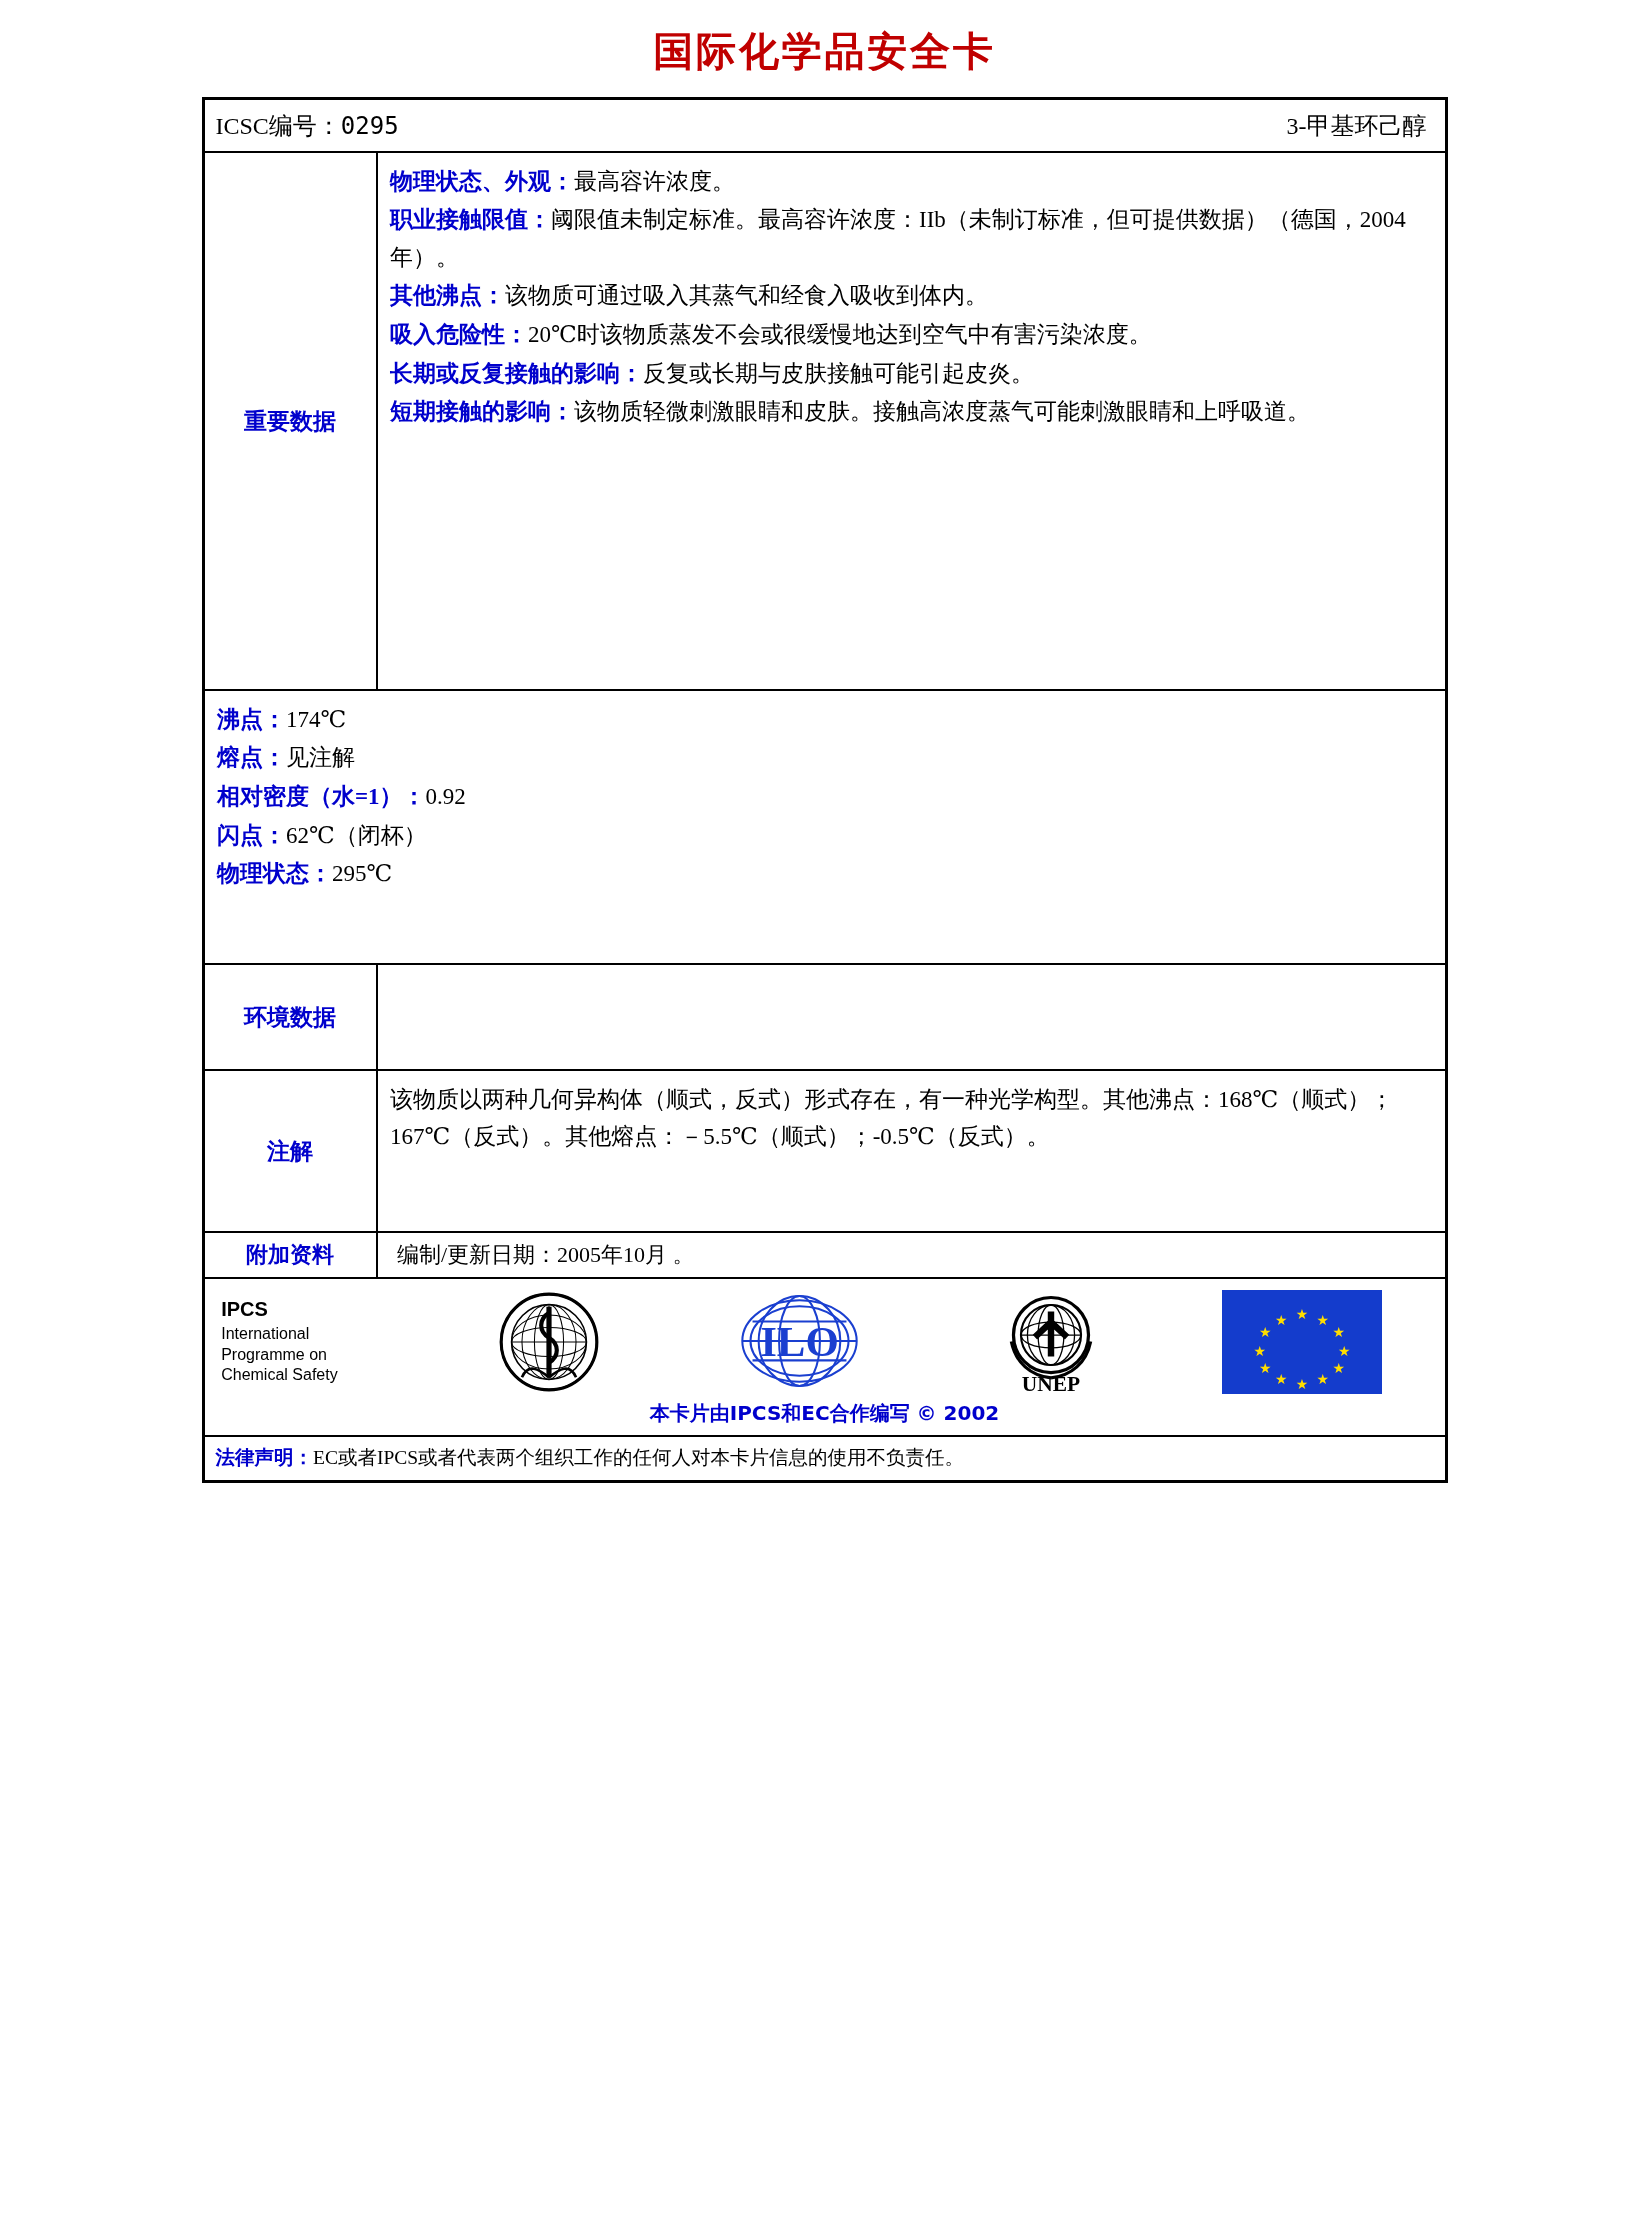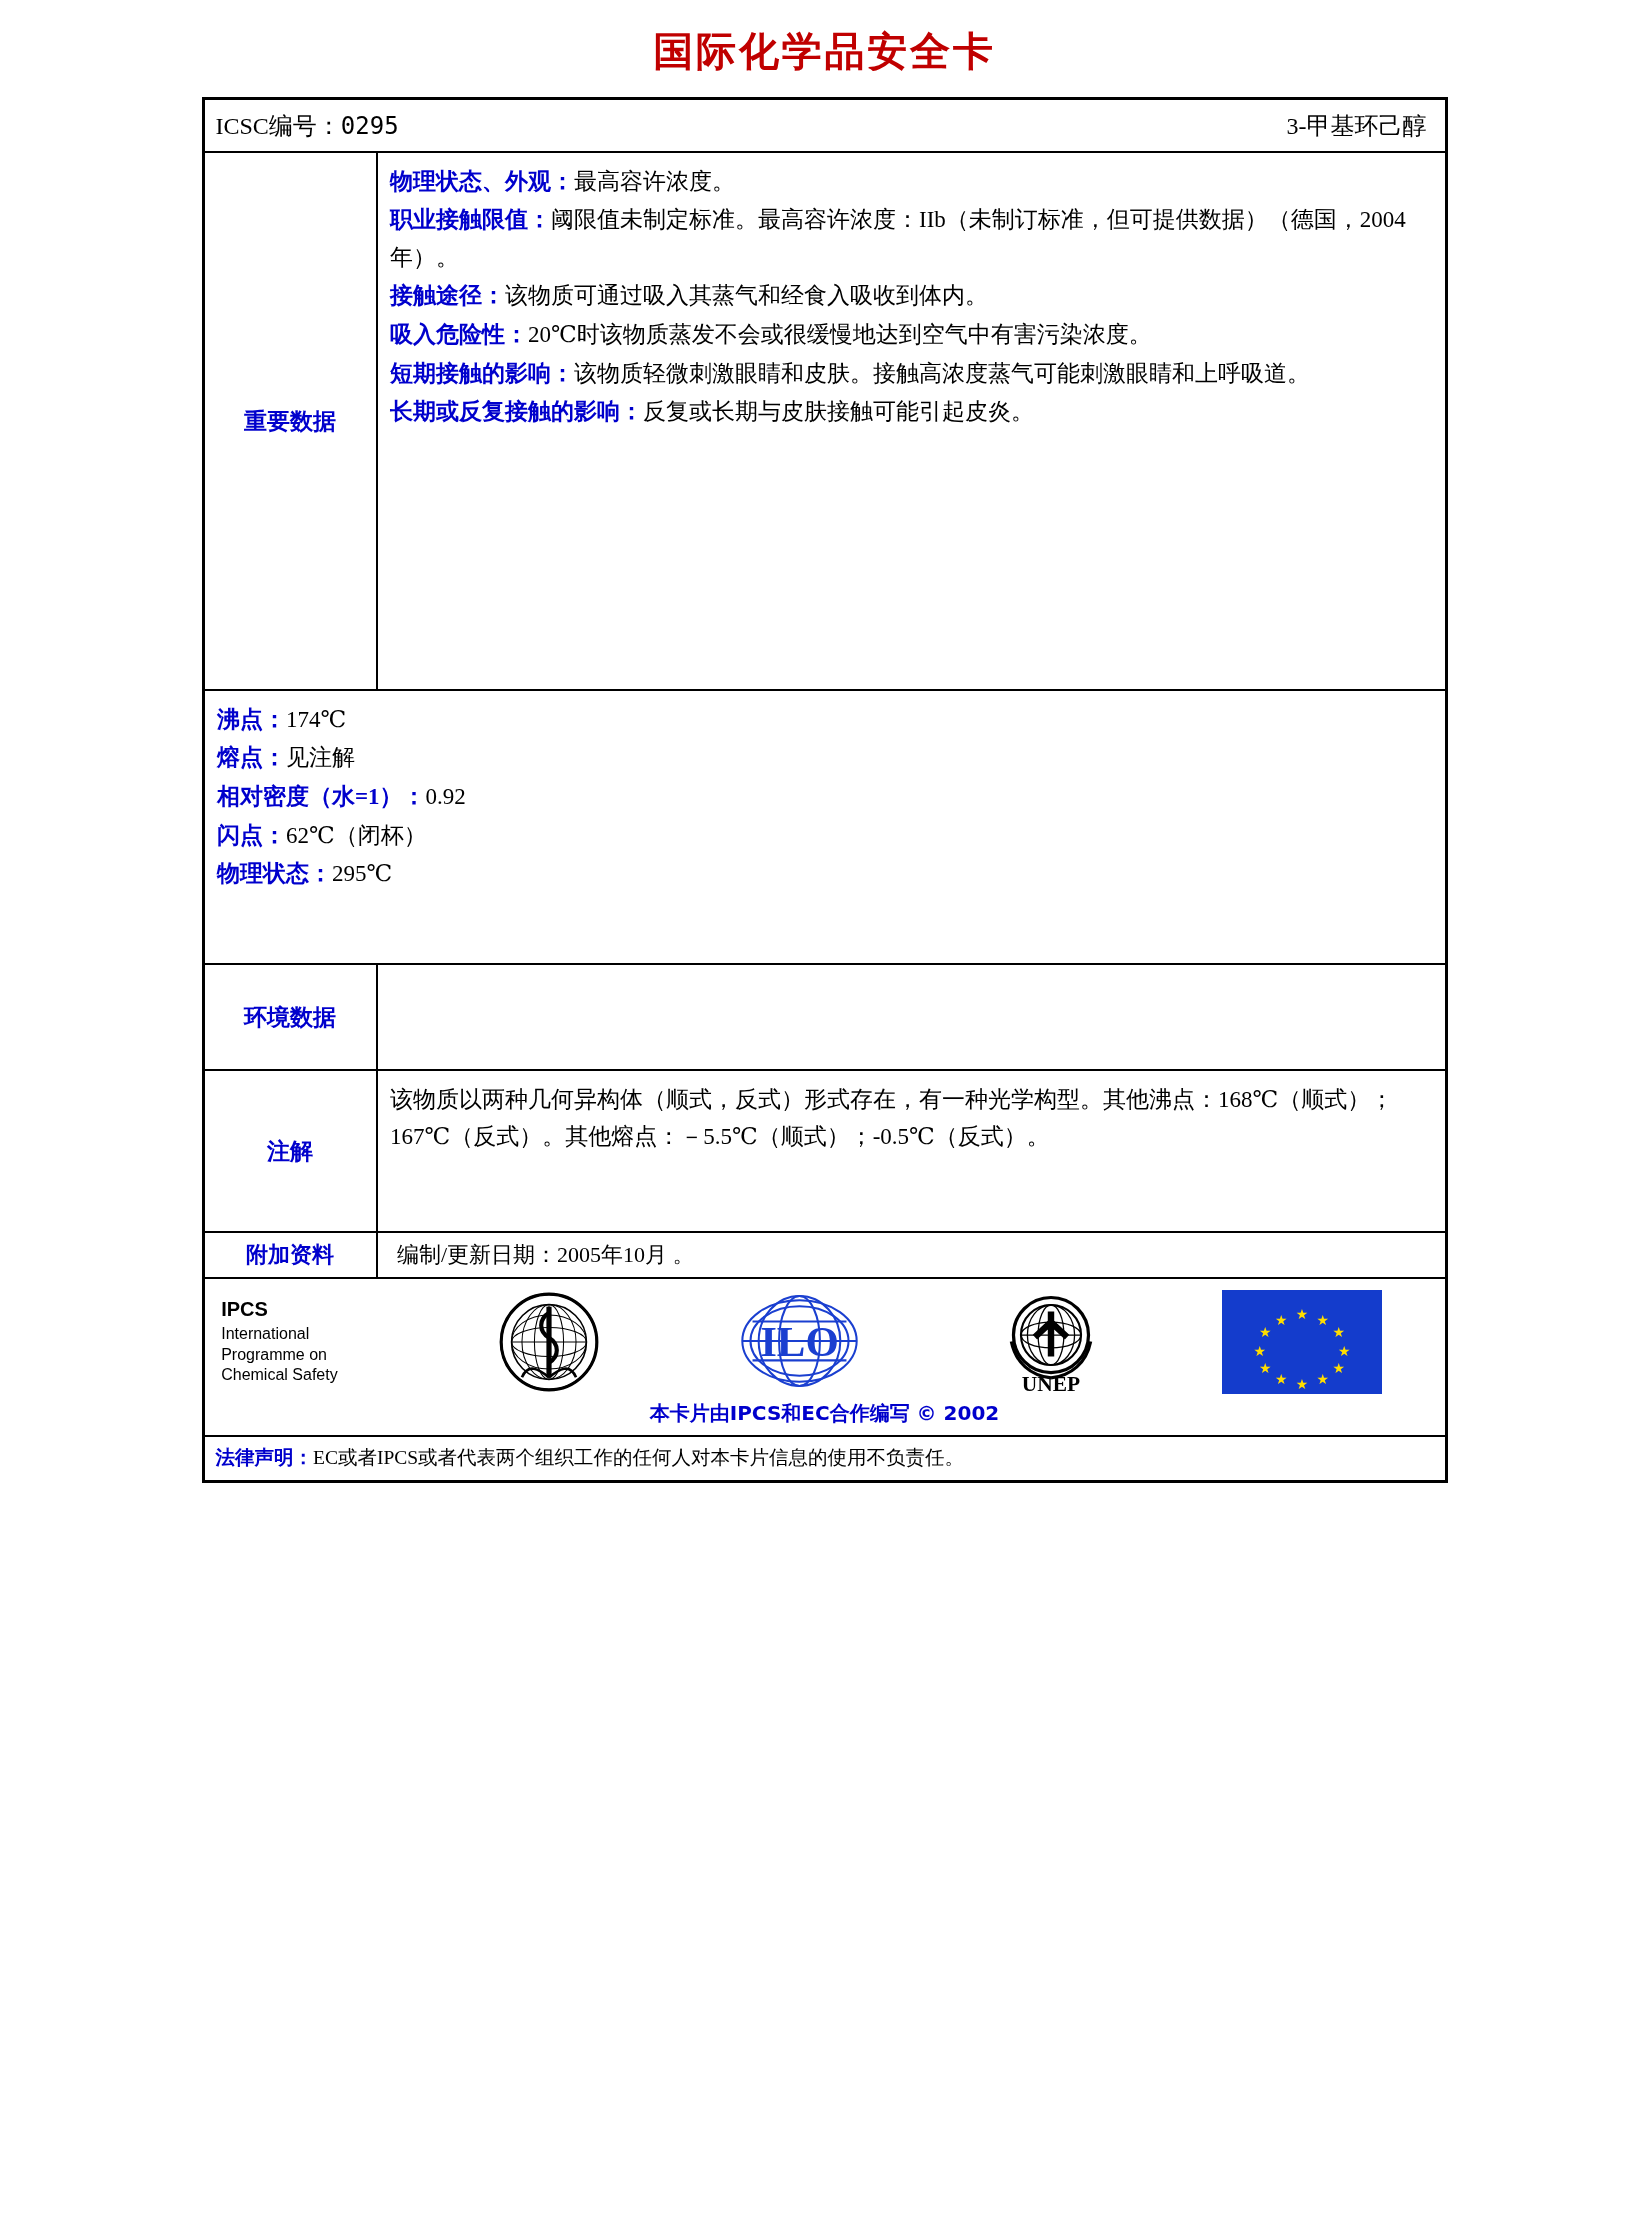--- a/index.html
+++ b/index.html
@@ -179,24 +179,24 @@
         <span class="lbl">ICSC编号：</span><span>0295</span>
       </div>
       <div class="header-right">3-甲基环己醇</div>
     </div>
 
     <div class="row row-important">
       <div class="row-label">重要数据</div>
       <div class="row-body">
         <p class="line"><span class="lead">物理状态、外观：</span><span>最高容许浓度。</span></p>
         <p class="line"><span class="lead">职业接触限值：</span><span>阈限值未制定标准。最高容许浓度：IIb（未制订标准，但可提供数据）（德国，2004年）。</span></p>
-        <p class="line"><span class="lead">接触途径：</span><span>该物质可通过吸入其蒸气和经食入吸收到体内。</span></p>
+        <p class="line"><span class="lead">其他沸点：</span><span>该物质可通过吸入其蒸气和经食入吸收到体内。</span></p>
         <p class="line"><span class="lead">吸入危险性：</span><span>20℃时该物质蒸发不会或很缓慢地达到空气中有害污染浓度。</span></p>
+        <p class="line"><span class="lead">长期或反复接触的影响：</span><span>反复或长期与皮肤接触可能引起皮炎。</span></p>
         <p class="line"><span class="lead">短期接触的影响：</span><span>该物质轻微刺激眼睛和皮肤。接触高浓度蒸气可能刺激眼睛和上呼吸道。</span></p>
-        <p class="line"><span class="lead">长期或反复接触的影响：</span><span>反复或长期与皮肤接触可能引起皮炎。</span></p>
       </div>
     </div>
 
     <div class="row row-phys">
       <div class="row-body">
         <p class="line"><span class="lead">沸点：</span><span>174℃</span></p>
         <p class="line"><span class="lead">熔点：</span><span>见注解</span></p>
         <p class="line"><span class="lead">相对密度（水=1）：</span><span>0.92</span></p>
         <p class="line"><span class="lead">闪点：</span><span>62℃（闭杯）</span></p>
         <p class="line"><span class="lead">物理状态：</span><span>295℃</span></p>

